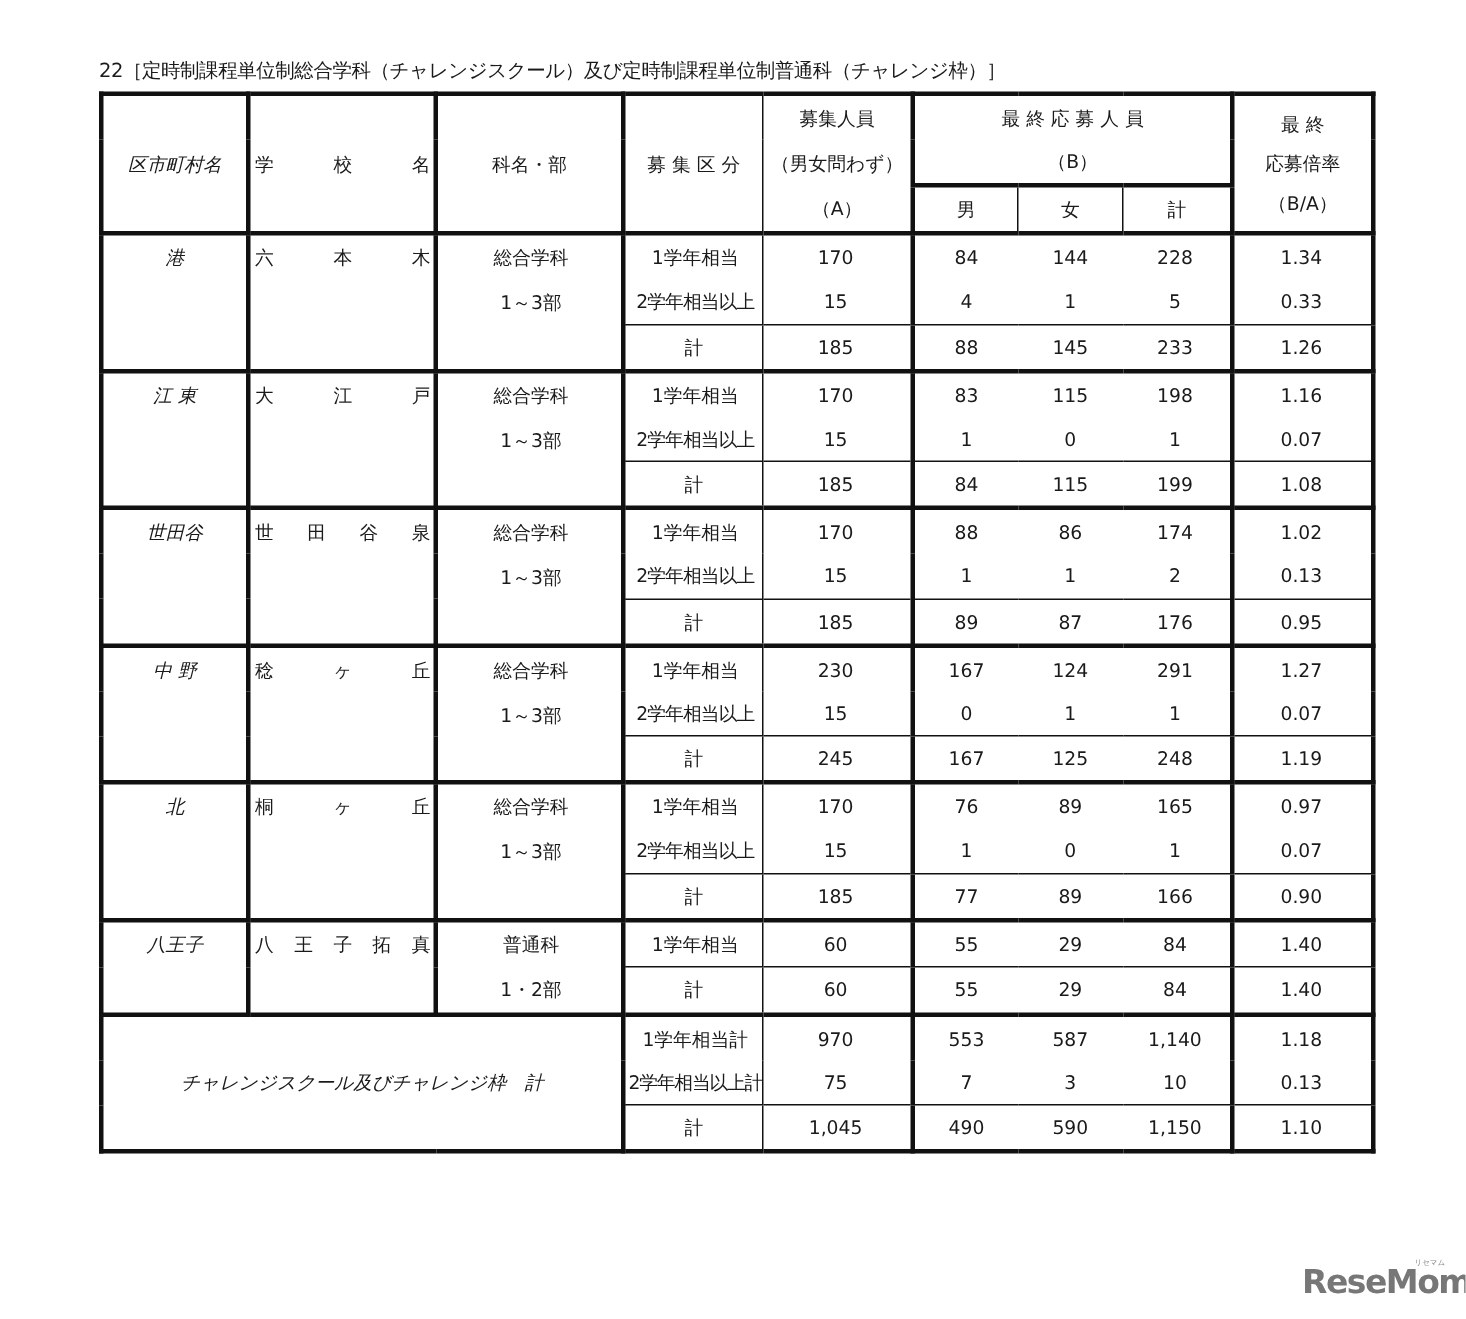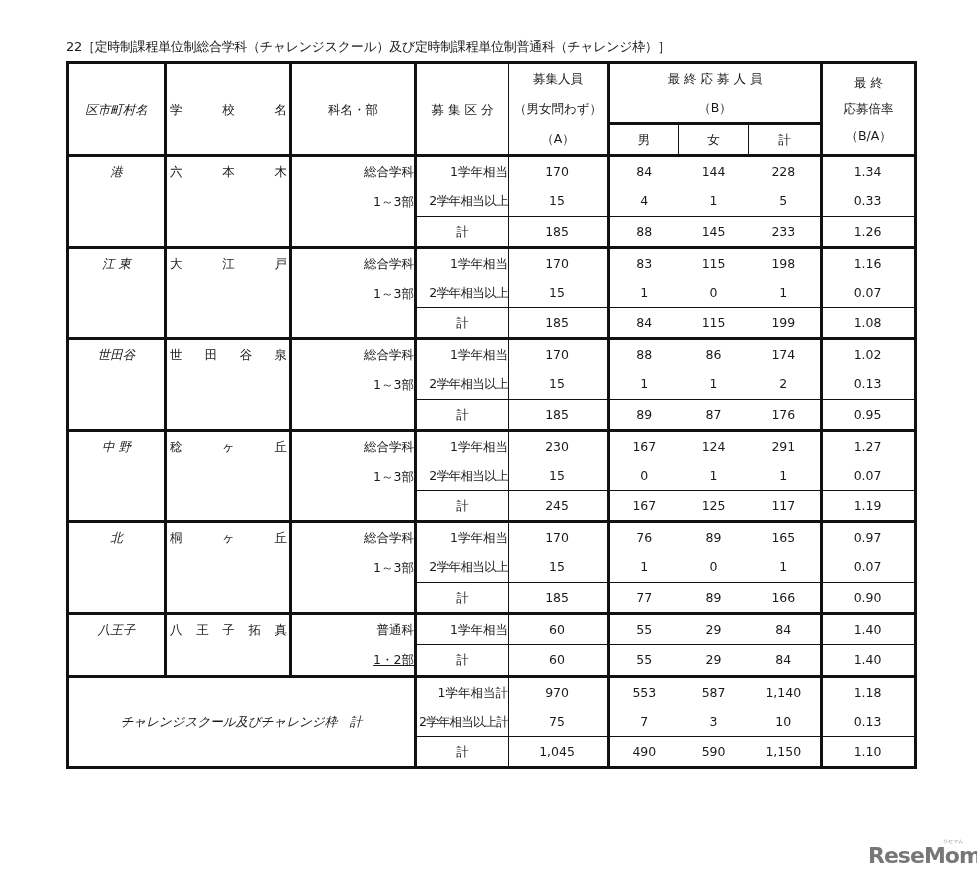--- a/index.html
+++ b/index.html
@@ -3,21 +3,21 @@
 <meta charset="utf-8">
 <style>
   html, body { margin: 0; padding: 0; background: #ffffff; }
   body { width: 977px; height: 879px; position: relative; overflow: hidden;
          font-family: "DejaVu Sans", "Liberation Sans", sans-serif; color: #1a1a1a; }
   .title { position: absolute; left: 66px; top: 38px; font-size: 13px; letter-spacing: -0.3px; white-space: nowrap; }
   table.grid { position: absolute; left: 66px; top: 61px; border-collapse: collapse; table-layout: fixed; }
   table.grid td { padding: 0; font-size: 12.5px; height: 29px; line-height: 29px; white-space: nowrap; overflow: hidden; }
   .c-center { text-align: center; }
   .c-right { text-align: center; padding-right: 2px !important; }
-  .c-left { text-align: right; padding-left: 2px !important; }
+  .c-left { text-align: center; padding-left: 2px !important; }
   .bL { border-left: 3px solid #111; font-style: italic; }
   .bR { border-right: 3px solid #111; }
   .bT { border-top: 3px solid #111; }
   .bB { border-bottom: 3px solid #111; }
   .tT { border-top: 1.5px solid #111; }
   .tR { border-right: 1.5px solid #111; }
   .hdr { vertical-align: middle; }
   .school { display: flex; justify-content: space-between; padding: 0 2px 0 3px; }
   .small { font-size: 11px; letter-spacing: -0.6px; }
   .tiny { font-size: 10px; letter-spacing: -0.8px; }
@@ -205,21 +205,21 @@
         <td class="c-center">0</td>
         <td class="c-center">1</td>
         <td class="c-right bR">1</td>
         <td class="c-right bR">0.07</td>
       </tr>
       <tr style="height: 30px;">
         <td class="c-center tR tT bB">計</td>
         <td class="c-right bR tT bB">245</td>
         <td class="c-center tT bB">167</td>
         <td class="c-center tT bB">125</td>
-        <td class="c-right bR tT bB">117</td>
+        <td class="c-right bR tT bB">248</td>
         <td class="c-right bR tT bB">1.19</td>
       </tr>
       <tr style="height: 30px;">
         <td class="bL bR bB c-center vtop" rowspan="3">北</td>
         <td class="bR bB vtop" rowspan="3">
           <div class="school">
             <span>桐</span>
             <span>ヶ</span>
             <span>丘</span>
           </div>
@@ -257,21 +257,21 @@
           <div class="school">
             <span>八</span>
             <span>王</span>
             <span>子</span>
             <span>拓</span>
             <span>真</span>
           </div>
         </td>
         <td class="bR bB c-left vtop" rowspan="2">
           <div style="height: 30px; line-height: 30px;">普通科</div>
-          <div style="height: 30px; line-height: 30px; text-decoration: underline;">1・2部</div>
+          <div style="height: 30px; line-height: 30px;">1・2部</div>
         </td>
         <td class="c-left tR">1学年相当</td>
         <td class="c-right bR">60</td>
         <td class="c-center">55</td>
         <td class="c-center">29</td>
         <td class="c-right bR">84</td>
         <td class="c-right bR">1.40</td>
       </tr>
       <tr style="height: 30px;">
         <td class="c-center tR tT bB">計</td>

